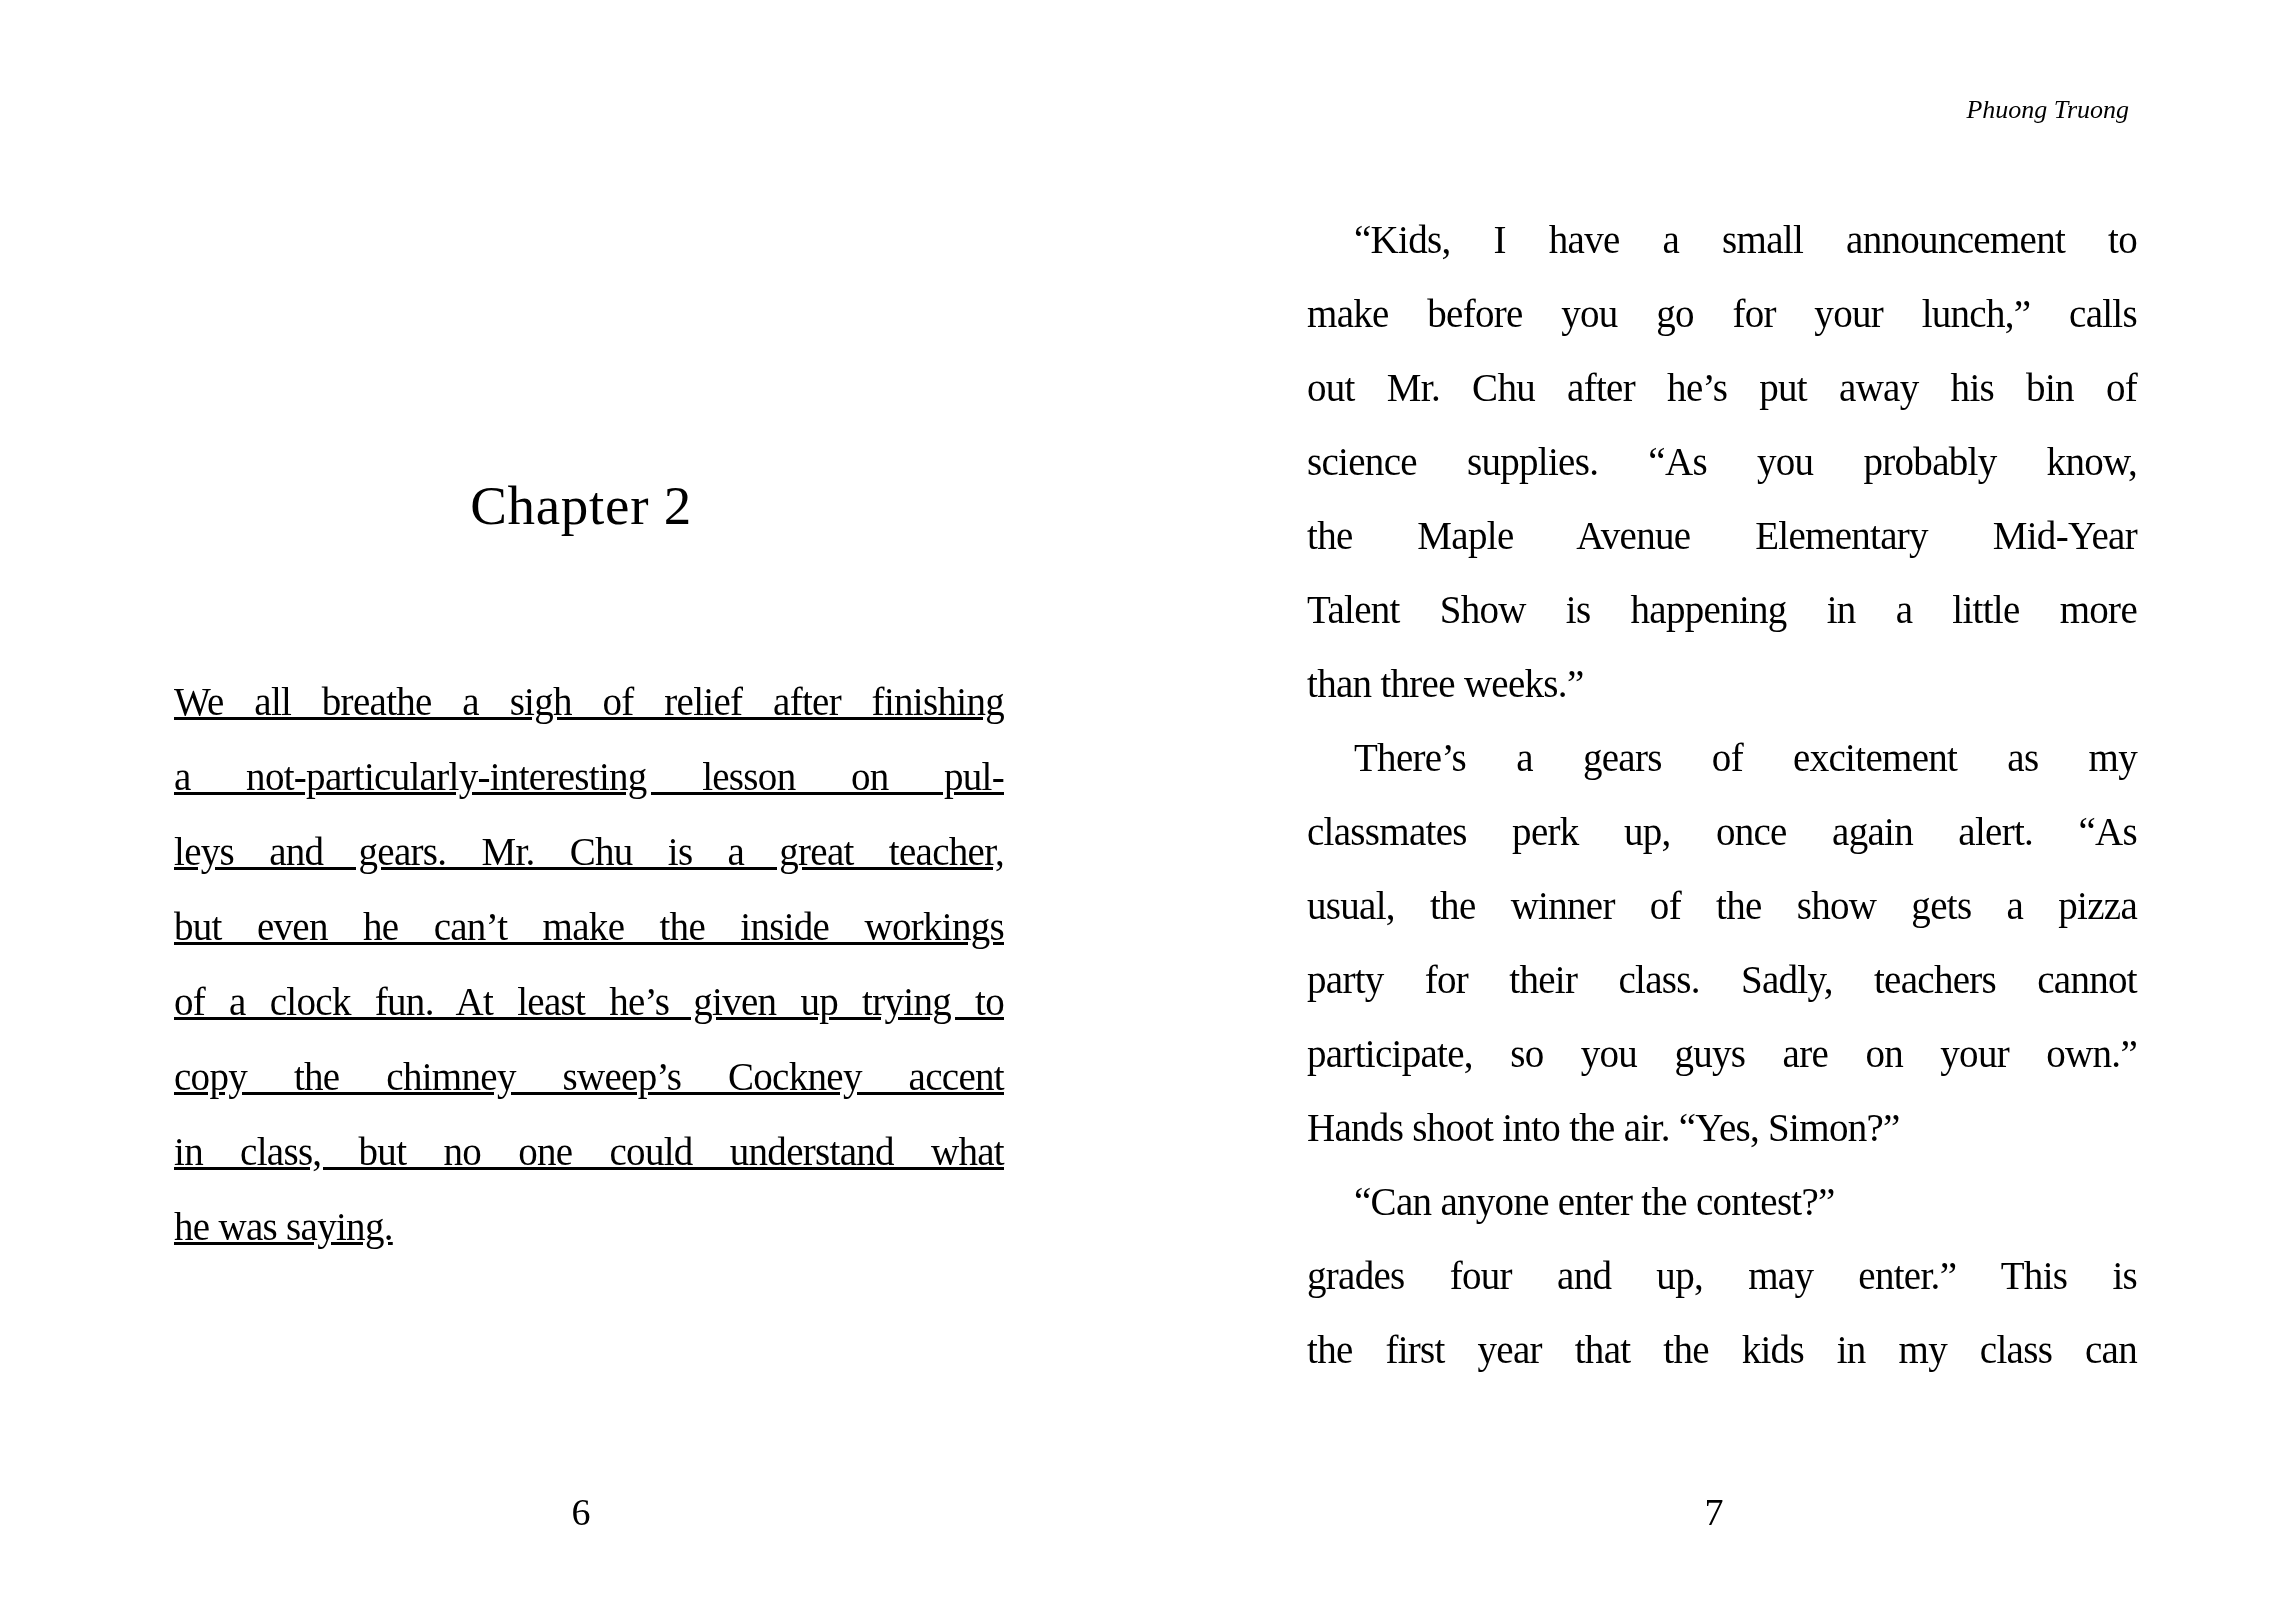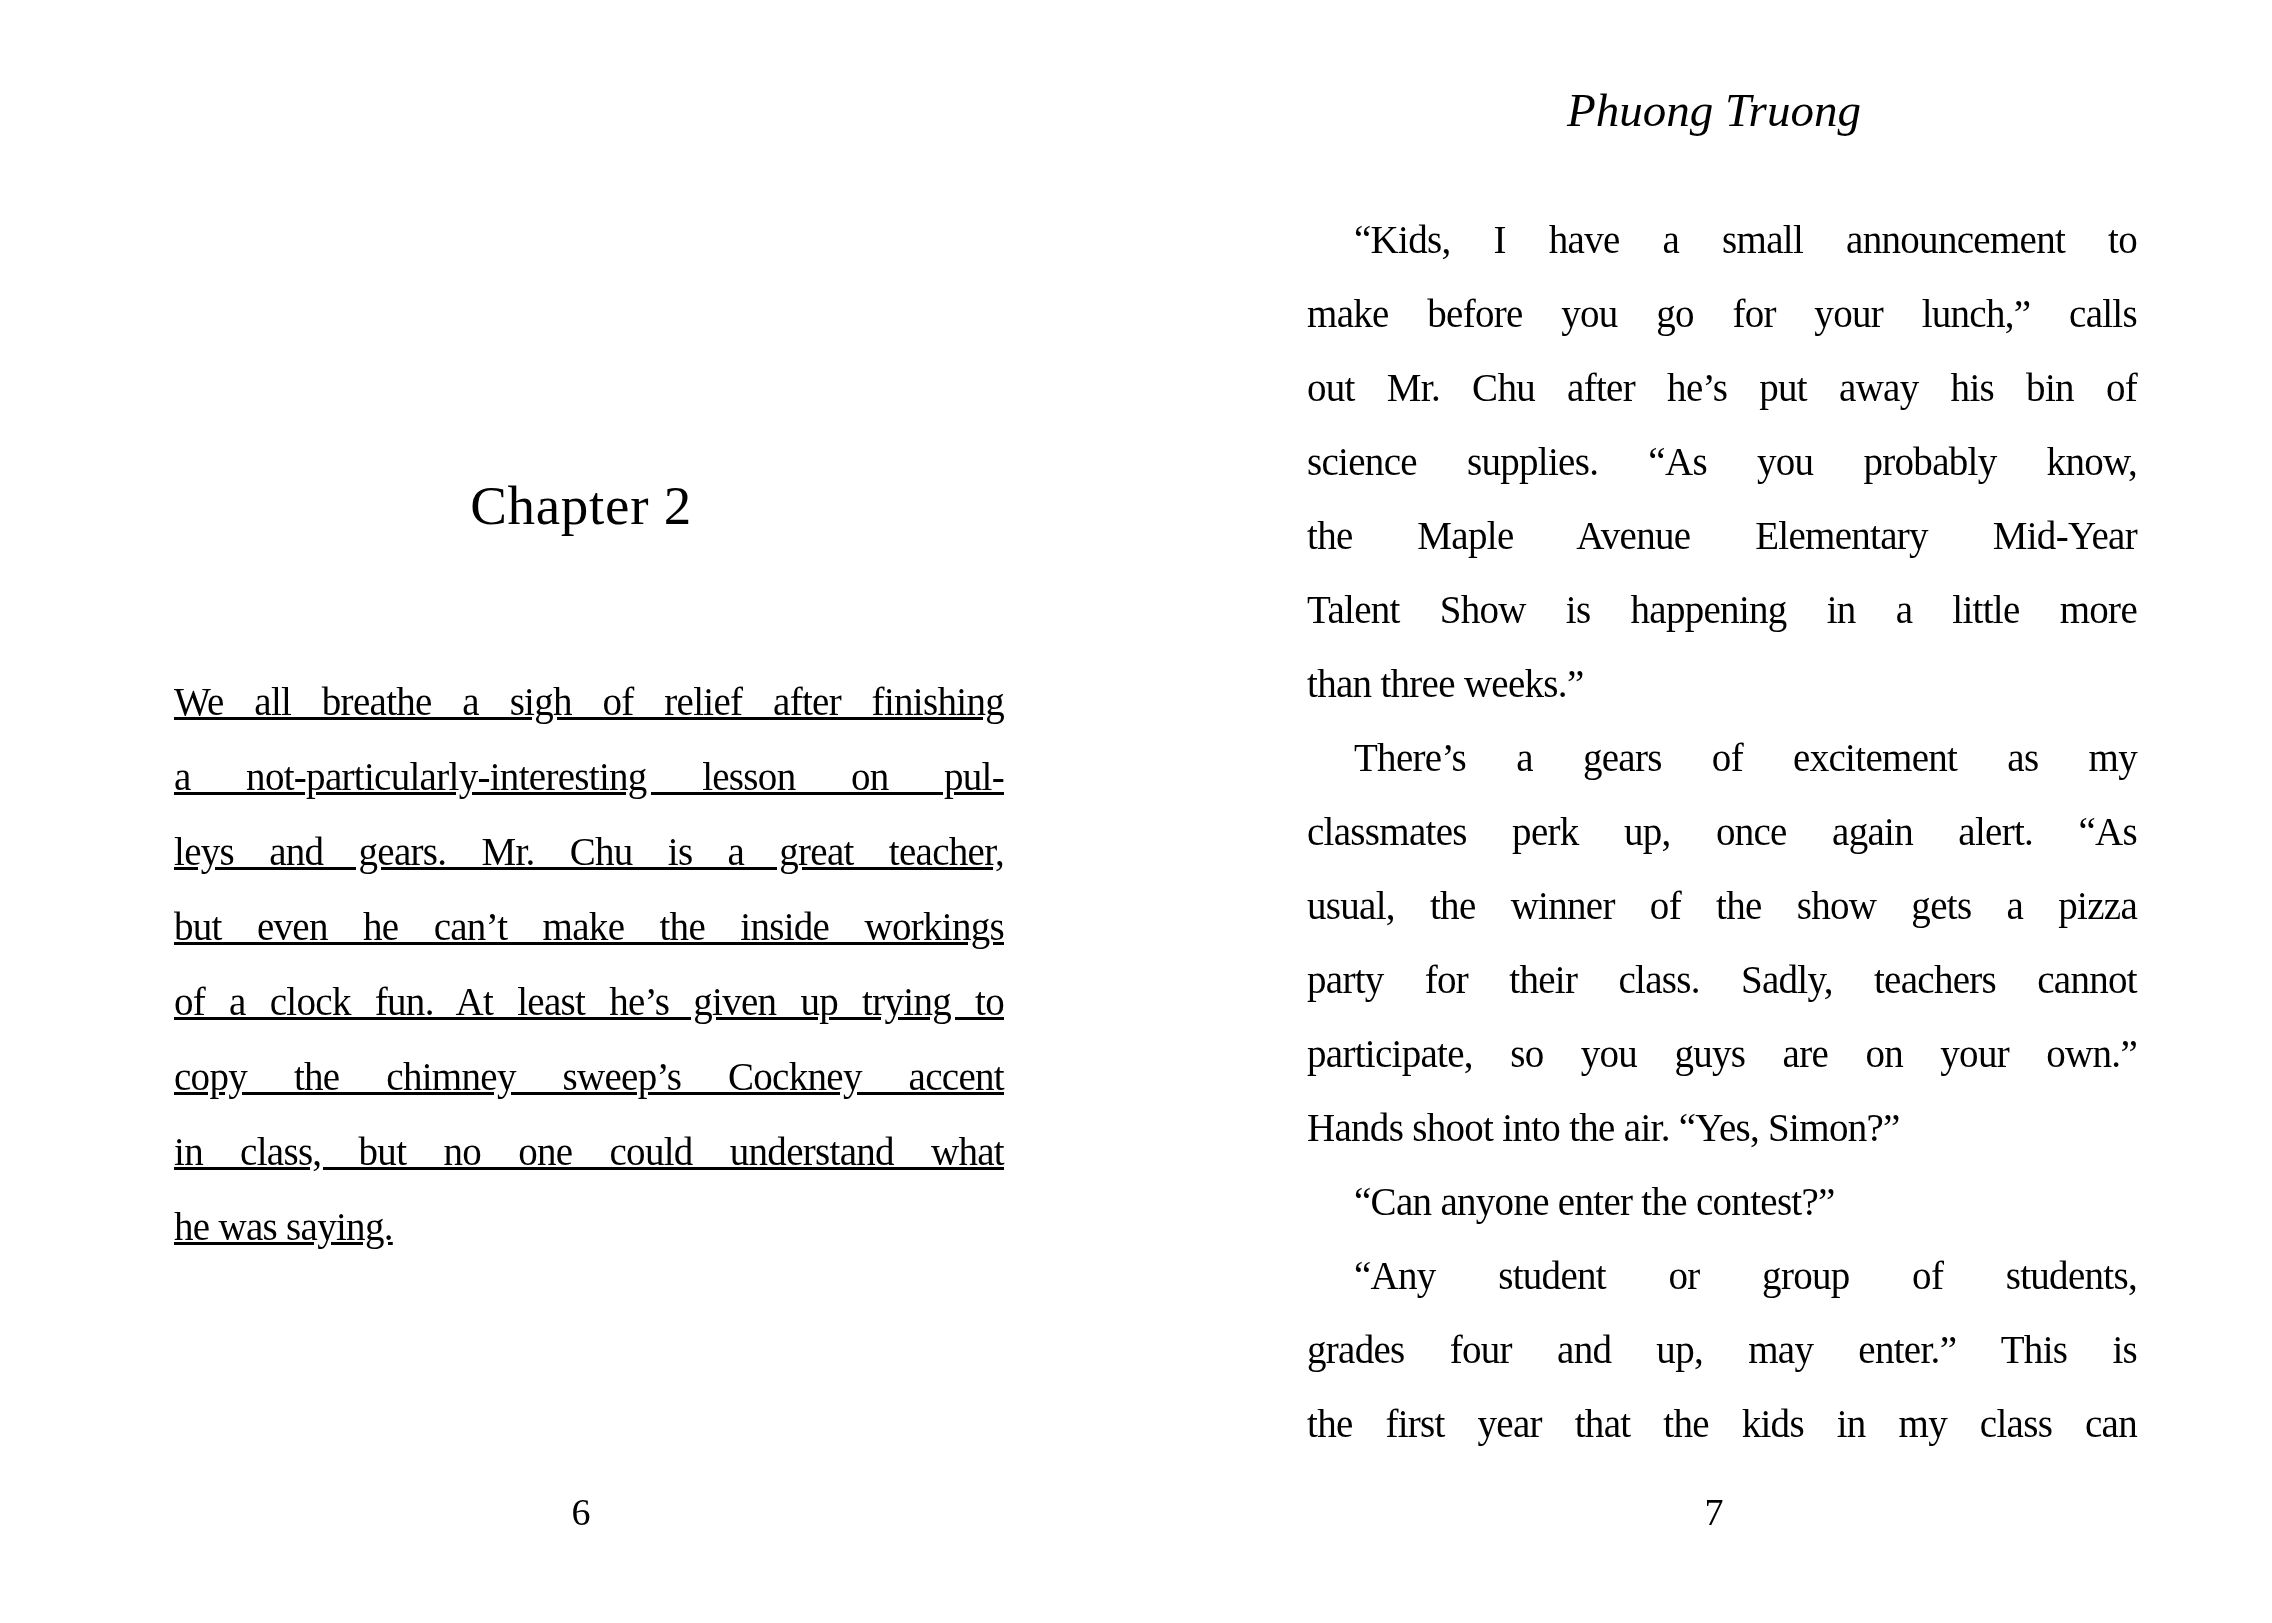--- a/index.html
+++ b/index.html
@@ -33,23 +33,23 @@
     font-size: 55px;
     line-height: 65px;
     letter-spacing: 0.7px;
     white-space: nowrap;
   }
   .running-header {
     position: absolute;
     top: 87px;
     left: 0;
     width: 100%;
-    text-align: center;
+    text-align: right;
     font-style: italic;
-    font-size: 47px;
+    font-size: 26px;
     line-height: 46px;
     white-space: nowrap;
   }
   .body-text {
     position: absolute;
     left: 8px;
     width: 100%;
     font-size: 39px;
     letter-spacing: -0.7px;
   }
@@ -113,21 +113,20 @@
         <div class="line just"><span>the Maple Avenue Elementary Mid-Year</span></div>
         <div class="line just"><span>Talent Show is happening in a little more</span></div>
         <div class="line"><span>than three weeks.”</span></div>
         <div class="line just indent"><span>There’s a gears of excitement as my</span></div>
         <div class="line just"><span>classmates perk up, once again alert. “As</span></div>
         <div class="line just"><span>usual, the winner of the show gets a pizza</span></div>
         <div class="line just"><span>party for their class. Sadly, teachers cannot</span></div>
         <div class="line just"><span>participate, so you guys are on your own.”</span></div>
         <div class="line"><span>Hands shoot into the air. “Yes, Simon?”</span></div>
         <div class="line indent"><span>“Can anyone enter the contest?”</span></div>
-        <div class="line just indent"><span>“Any student or group of students,</span></div>
         <div class="line just"><span>grades four and up, may enter.” This is</span></div>
         <div class="line just"><span>the first year that the kids in my class can</span></div>
       </div>
     <div class="page-number">7</div>
   </div>
 
 </div>
 
 
 </body></html>

